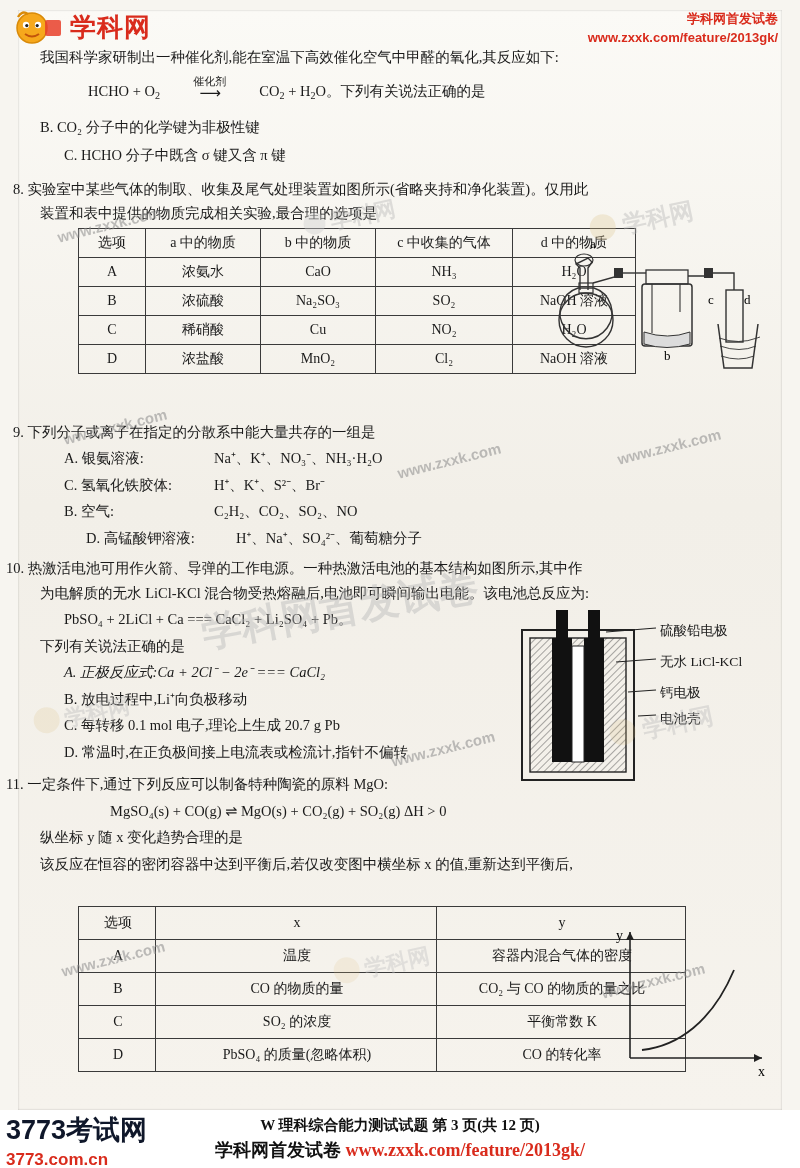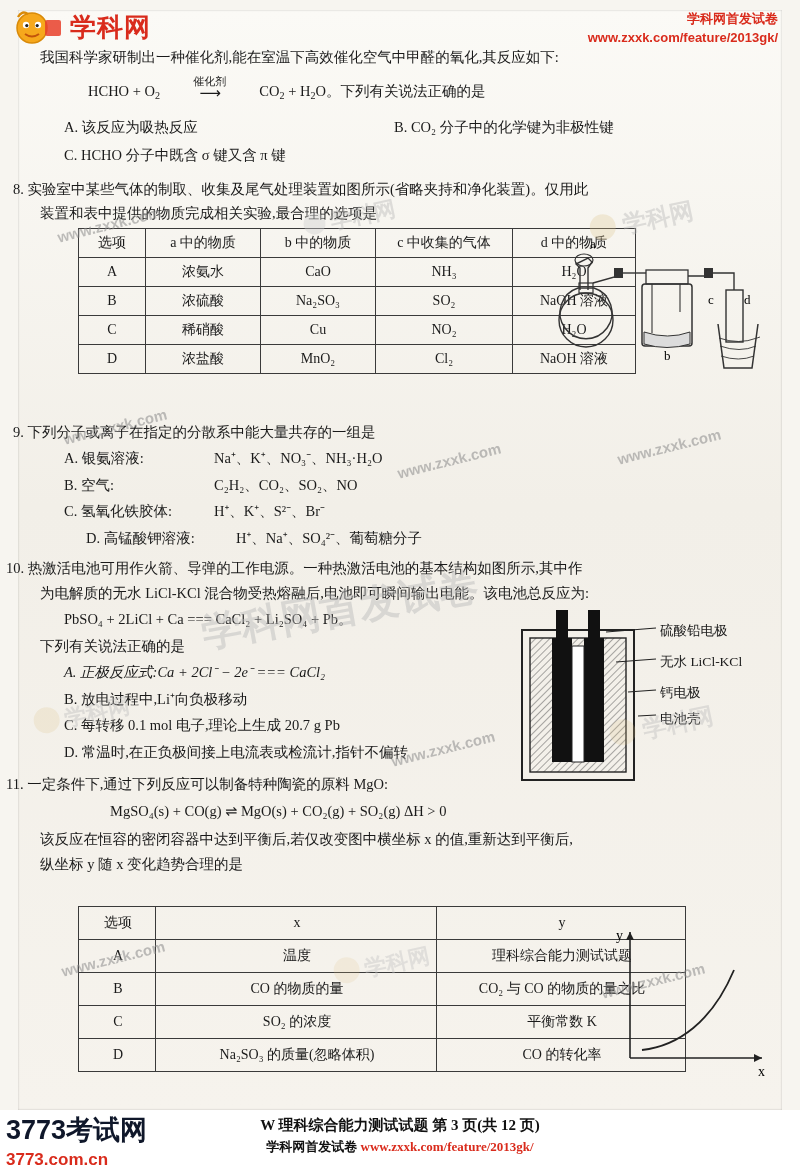--- a/index.html
+++ b/index.html
@@ -114,21 +114,21 @@
     transform:rotate(-12deg);
   }
   .footer-bar{
     position:absolute;left:0;top:1110px;width:800px;height:58px;background:#ffffff;
   }
   .f-logo{position:absolute;left:6px;top:1112px;}
   .f-logo .l1{font-family:"Liberation Sans", sans-serif;font-size:27px;font-weight:bold;color:#0f172a;}
   .f-logo .l2{font-family:"Liberation Sans", sans-serif;font-size:17px;font-weight:bold;color:#d92b1c;margin-top:2px;}
   .f-center{position:absolute;left:0;top:1116px;width:800px;text-align:center;}
   .f-center .c1{font-size:15px;font-weight:bold;color:#111;}
-  .f-center .c2{font-size:13px;font-weight:bold;color:#d92b1c;margin-top:3px;}
+  .f-center .c2{font-size:18px;font-weight:bold;color:#d92b1c;margin-top:3px;}
   .f-center .c2 .blk{color:#111;}
 </style>
 </head>
 <body>
 
 <div class="page">
   <div class="paper-tint"></div>
 
   <div class="hdr-logo">
     <svg width="52" height="40" viewBox="0 0 52 40">
@@ -153,21 +153,20 @@
     <div class="line indent2" style="margin-top:12px;">
       <span>HCHO + O<sub>2</sub></span>
       <span class="arrow-box">
         <span class="lab">催化剂</span>
         <span class="ar">⟶</span>
       </span>
       <span>CO<sub>2</sub> + H<sub>2</sub>O。下列有关说法正确的是</span>
     </div>
 
     <div class="opt-row" style="margin-top:12px;">
-      <div class="c1 indent1"><span>A. 该反应为吸热反应</span></div>
       <div class="c2"><span>B. CO₂ 分子中的化学键为非极性键</span></div>
     </div>
     <div class="opt-row" style="margin-top:5px;">
       <div class="c1 indent1"><span>C. HCHO 分子中既含 σ 键又含 π 键</span></div>
     </div>
 
     <div class="line" style="margin-top:12px;margin-left:-27px;">
       <span class="qnum">8.</span>
       <span>实验室中某些气体的制取、收集及尾气处理装置如图所示(省略夹持和净化装置)。仅用此</span>
     </div>
@@ -175,26 +174,26 @@
 
     <div class="line" style="margin-top:196px;margin-left:-27px;">
       <span class="qnum">9.</span>
       <span>下列分子或离子在指定的分散系中能大量共存的一组是</span>
     </div>
     <div class="opt-row indent1" style="margin-top:4px;">
       <div style="width:150px;">A. 银氨溶液:</div>
       <div>Na⁺、K⁺、NO₃⁻、NH₃·H₂O</div>
     </div>
     <div class="opt-row indent1" style="margin-top:4px;">
+      <div style="width:150px;">C. 氢氧化铁胶体:</div>
+      <div>H⁺、K⁺、S²⁻、Br⁻</div>
+    </div>
+    <div class="opt-row indent1" style="margin-top:4px;">
       <div style="width:150px;">B. 空气:</div>
       <div>C₂H₂、CO₂、SO₂、NO</div>
-    </div>
-    <div class="opt-row indent1" style="margin-top:4px;">
-      <div style="width:150px;">C. 氢氧化铁胶体:</div>
-      <div>H⁺、K⁺、S²⁻、Br⁻</div>
     </div>
     <div class="opt-row indent1" style="margin-top:4px;">
       <div style="width:150px;margin-left:22px;">D. 高锰酸钾溶液:</div>
       <div>H⁺、Na⁺、SO₄²⁻、葡萄糖分子</div>
     </div>
 
     <div class="line" style="margin-top:8px;margin-left:-34px;">
       <span class="qnum">10.</span>
       <span>热激活电池可用作火箭、导弹的工作电源。一种热激活电池的基本结构如图所示,其中作</span>
     </div>
@@ -204,22 +203,22 @@
     <div class="line indent1" style="margin-top:4px;font-style:italic;">A. 正极反应式:Ca + 2Cl⁻ − 2e⁻ === CaCl₂</div>
     <div class="line indent1" style="margin-top:4px;">B. 放电过程中,Li⁺向负极移动</div>
     <div class="line indent1" style="margin-top:4px;">C. 每转移 0.1 mol 电子,理论上生成 20.7 g Pb</div>
     <div class="line indent1" style="margin-top:4px;">D. 常温时,在正负极间接上电流表或检流计,指针不偏转</div>
 
     <div class="line" style="margin-top:10px;margin-left:-34px;">
       <span class="qnum">11.</span>
       <span>一定条件下,通过下列反应可以制备特种陶瓷的原料 MgO:</span>
     </div>
     <div class="line indent3" style="margin-top:5px;">MgSO₄(s) + CO(g) ⇌ MgO(s) + CO₂(g) + SO₂(g)    ΔH &gt; 0</div>
+    <div class="line" style="margin-top:3px;">纵坐标 y 随 x 变化趋势合理的是</div>
     <div class="line" style="margin-top:5px;">该反应在恒容的密闭容器中达到平衡后,若仅改变图中横坐标 x 的值,重新达到平衡后,</div>
-    <div class="line" style="margin-top:3px;">纵坐标 y 随 x 变化趋势合理的是</div>
   </div>
 
   <table class="tbl" id="q8table">
     <tbody>
         <tr>
       <td>选项</td>
       <td>a 中的物质</td>
       <td>b 中的物质</td>
       <td>c 中收集的气体</td>
       <td>d 中的物质</td>
@@ -320,35 +319,35 @@
   <table class="tbl" id="q11table">
     <tbody>
         <tr>
       <td>选项</td>
       <td>x</td>
       <td>y</td>
     </tr>
     <tr>
       <td>A</td>
       <td>温度</td>
-      <td>理科综合能力测试试题</td>
+      <td>容器内混合气体的密度</td>
     </tr>
     <tr>
       <td>B</td>
       <td>CO 的物质的量</td>
       <td>CO₂ 与 CO 的物质的量之比</td>
     </tr>
     <tr>
       <td>C</td>
       <td>SO₂ 的浓度</td>
       <td>平衡常数 K</td>
     </tr>
     <tr>
       <td>D</td>
-      <td>Na₂SO₃ 的质量(忽略体积)</td>
+      <td>PbSO₄ 的质量(忽略体积)</td>
       <td>CO 的转化率</td>
     </tr>
   </tbody>
     </table>
 
   <div id="graph">
     <svg width="170" height="168" viewBox="0 0 170 168">
       <line x1="22" y1="14" x2="22" y2="140" stroke="#222" stroke-width="1.6"></line>
       <line x1="22" y1="140" x2="154" y2="140" stroke="#222" stroke-width="1.6"></line>
       <path d="M22 14 l-4 8 h8 z" fill="#222"></path>

